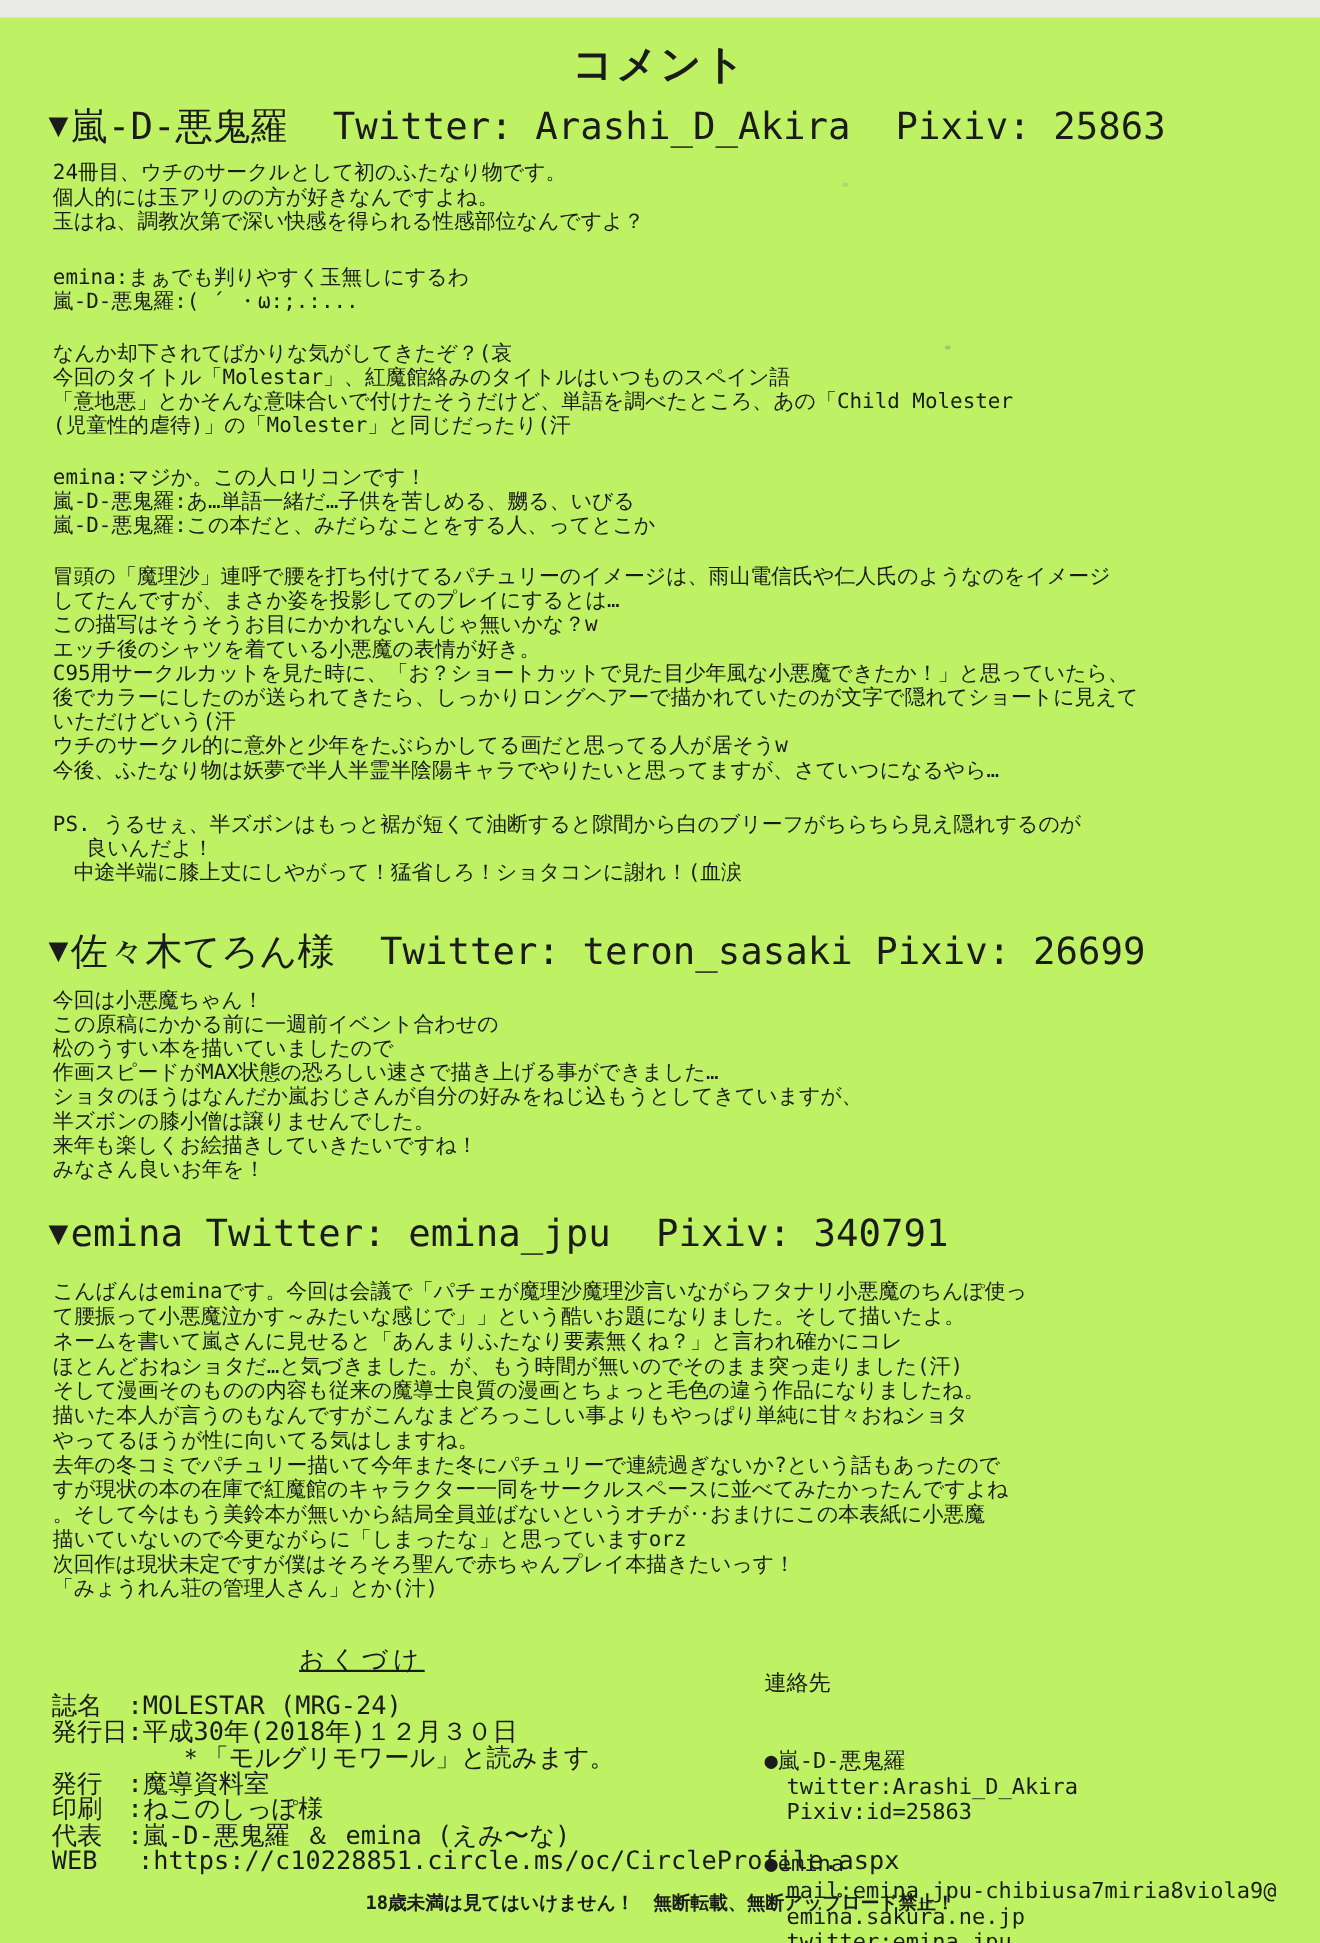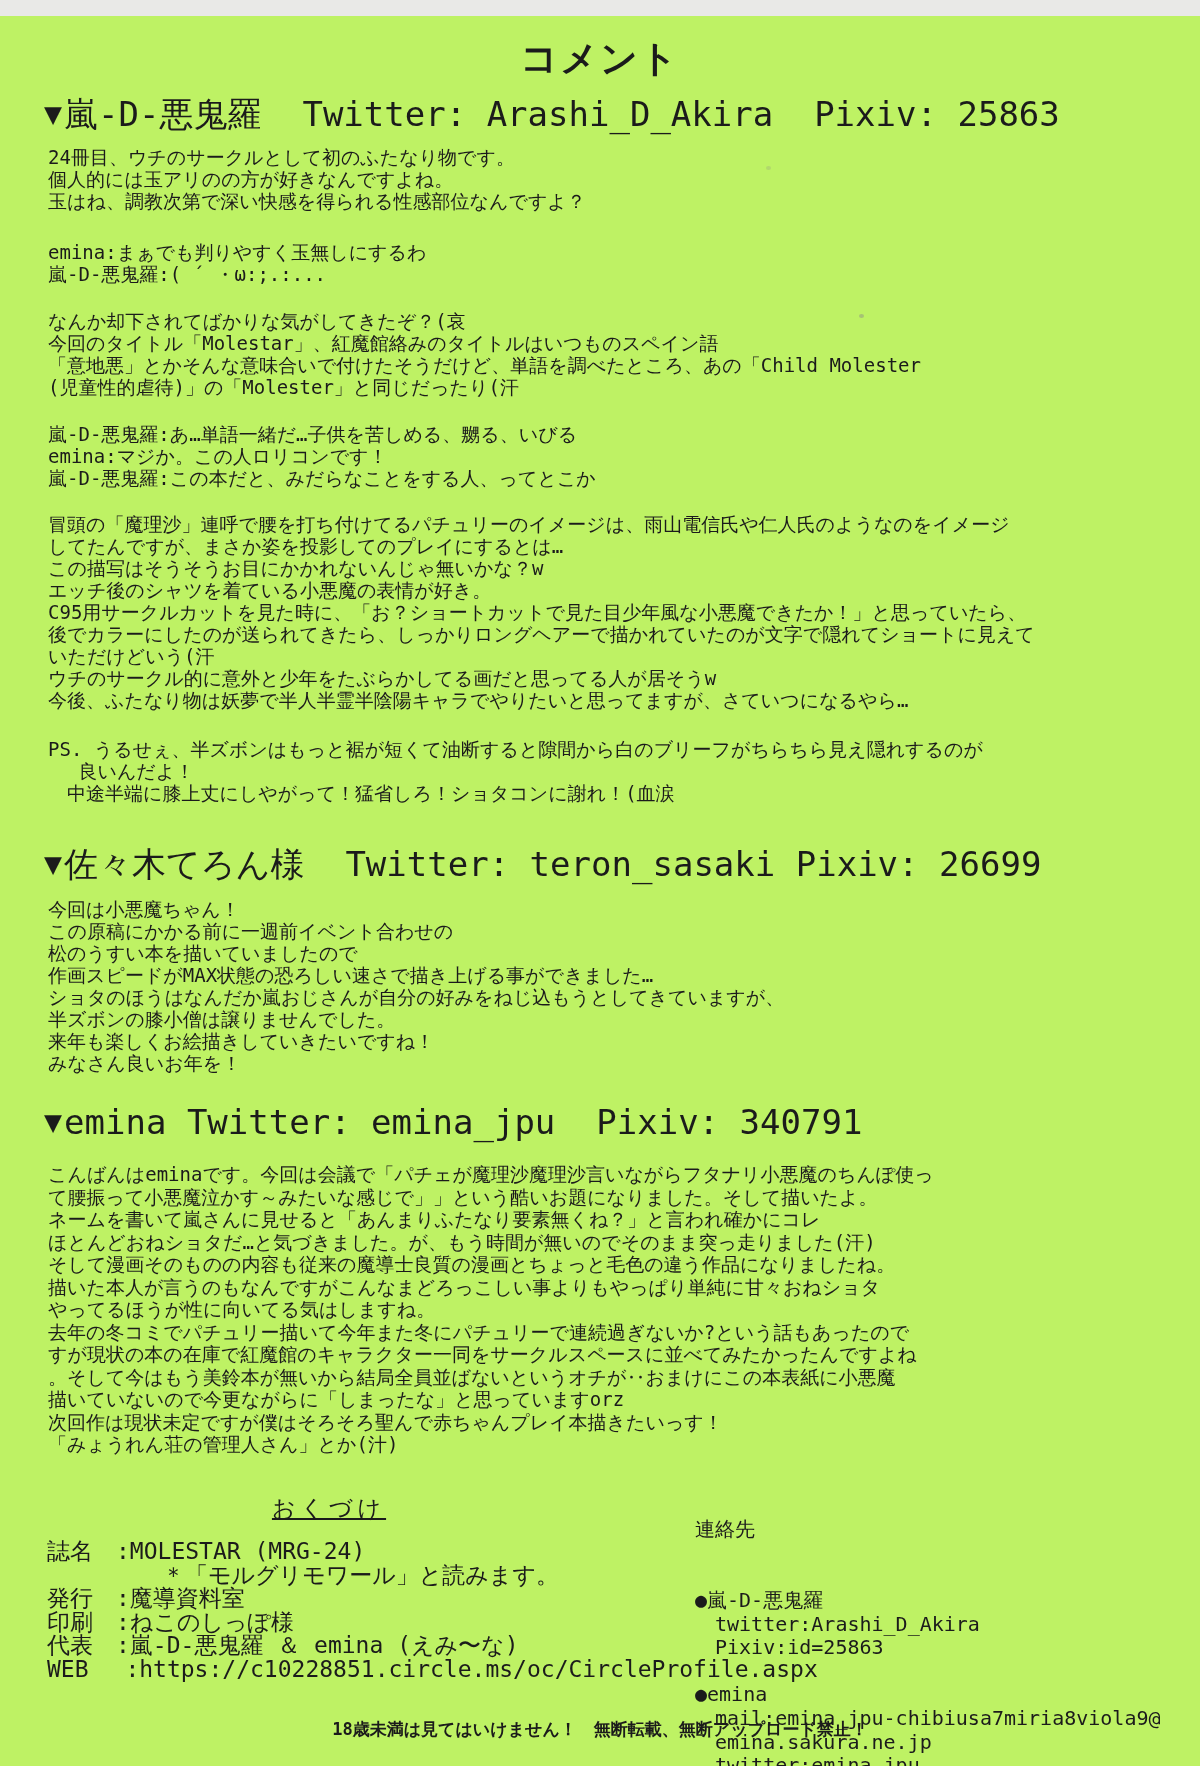--- a/index.html
+++ b/index.html
@@ -55,37 +55,37 @@
 
 <div class="page">
 
   <h1 class="title">コメント</h1>
 
   <section>
     <h2 class="sec-header" style="top:76px"><span class="marker">▼</span><span>嵐-D-悪鬼羅  Twitter: Arashi_D_Akira  Pixiv: 25863</span></h2>
     <div class="block" style="top:130px"><div>24冊目、ウチのサークルとして初のふたなり物です。</div><div>個人的には玉アリのの方が好きなんですよね。</div><div>玉はね、調教次第で深い快感を得られる性感部位なんですよ？</div></div>
     <div class="block" style="top:225px"><div>emina:まぁでも判りやすく玉無しにするわ</div><div>嵐-D-悪鬼羅:( ´ ・ω:;.:...</div></div>
     <div class="block" style="top:294px"><div>なんか却下されてばかりな気がしてきたぞ？(哀</div><div>今回のタイトル「Molestar」、紅魔館絡みのタイトルはいつものスペイン語</div><div>「意地悪」とかそんな意味合いで付けたそうだけど、単語を調べたところ、あの「Child Molester</div><div>(児童性的虐待)」の「Molester」と同じだったり(汗</div></div>
-    <div class="block" style="top:407px"><div>嵐-D-悪鬼羅:あ…単語一緒だ…子供を苦しめる、嬲る、いびる</div><div>emina:マジか。この人ロリコンです！</div><div>嵐-D-悪鬼羅:この本だと、みだらなことをする人、ってとこか</div></div>
+    <div class="block" style="top:407px"><div>emina:マジか。この人ロリコンです！</div><div>嵐-D-悪鬼羅:あ…単語一緒だ…子供を苦しめる、嬲る、いびる</div><div>嵐-D-悪鬼羅:この本だと、みだらなことをする人、ってとこか</div></div>
     <div class="block" style="top:497px"><div>冒頭の「魔理沙」連呼で腰を打ち付けてるパチュリーのイメージは、雨山電信氏や仁人氏のようなのをイメージ</div><div>してたんですが、まさか姿を投影してのプレイにするとは…</div><div>この描写はそうそうお目にかかれないんじゃ無いかな？w</div><div>エッチ後のシャツを着ている小悪魔の表情が好き。</div><div>C95用サークルカットを見た時に、「お？ショートカットで見た目少年風な小悪魔できたか！」と思っていたら、</div><div>後でカラーにしたのが送られてきたら、しっかりロングヘアーで描かれていたのが文字で隠れてショートに見えて</div><div>いただけどいう(汗</div><div>ウチのサークル的に意外と少年をたぶらかしてる画だと思ってる人が居そうw</div><div>今後、ふたなり物は妖夢で半人半霊半陰陽キャラでやりたいと思ってますが、さていつになるやら…</div></div>
     <div class="block" style="top:722px"><div>PS. うるせぇ、半ズボンはもっと裾が短くて油断すると隙間から白のブリーフがちらちら見え隠れするのが</div><div>　 良いんだよ！</div><div>　中途半端に膝上丈にしやがって！猛省しろ！ショタコンに謝れ！(血涙</div></div>
   </section>
 
   <section>
     <h2 class="sec-header" style="top:826px"><span class="marker">▼</span><span>佐々木てろん様  Twitter: teron_sasaki Pixiv: 26699</span></h2>
     <div class="block" style="top:882px"><div>今回は小悪魔ちゃん！</div><div>この原稿にかかる前に一週前イベント合わせの</div><div>松のうすい本を描いていましたので</div><div>作画スピードがMAX状態の恐ろしい速さで描き上げる事ができました…</div><div>ショタのほうはなんだか嵐おじさんが自分の好みをねじ込もうとしてきていますが、</div><div>半ズボンの膝小僧は譲りませんでした。</div><div>来年も楽しくお絵描きしていきたいですね！</div><div>みなさん良いお年を！</div></div>
   </section>
 
   <section>
     <h2 class="sec-header" style="top:1086px"><span class="marker">▼</span><span>emina Twitter: emina_jpu  Pixiv: 340791</span></h2>
     <div class="block lh225" style="top:1147px"><div>こんばんはeminaです。今回は会議で「パチェが魔理沙魔理沙言いながらフタナリ小悪魔のちんぽ使っ</div><div>て腰振って小悪魔泣かす～みたいな感じで」」という酷いお題になりました。そして描いたよ。</div><div>ネームを書いて嵐さんに見せると「あんまりふたなり要素無くね？」と言われ確かにコレ</div><div>ほとんどおねショタだ…と気づきました。が、もう時間が無いのでそのまま突っ走りました(汗)</div><div>そして漫画そのものの内容も従来の魔導士良質の漫画とちょっと毛色の違う作品になりましたね。</div><div>描いた本人が言うのもなんですがこんなまどろっこしい事よりもやっぱり単純に甘々おねショタ</div><div>やってるほうが性に向いてる気はしますね。</div><div>去年の冬コミでパチュリー描いて今年また冬にパチュリーで連続過ぎないか?という話もあったので</div><div>すが現状の本の在庫で紅魔館のキャラクター一同をサークルスペースに並べてみたかったんですよね</div><div>。そして今はもう美鈴本が無いから結局全員並ばないというオチが‥おまけにこの本表紙に小悪魔</div><div>描いていないので今更ながらに「しまったな」と思っていますorz</div><div>次回作は現状未定ですが僕はそろそろ聖んで赤ちゃんプレイ本描きたいっす！</div><div>「みょうれん荘の管理人さん」とか(汁)</div></div>
   </section>
 
   <h3 class="okuzuke-title">おくづけ</h3>
-  <div class="colophon"><div>誌名　:MOLESTAR (MRG-24)</div><div>　　　　　＊「モルグリモワール」と読みます。</div><div>発行　:魔導資料室</div><div>印刷　:ねこのしっぽ様</div><div>代表　:嵐-D-悪鬼羅 ＆ emina (えみ〜な)</div><div>WEB　 :https://c10228851.circle.ms/oc/CircleProfile.aspx</div></div>
+  <div class="colophon"><div>誌名　:MOLESTAR (MRG-24)</div><div>発行日:平成30年(2018年)１２月３０日</div><div>　　　　　＊「モルグリモワール」と読みます。</div><div>発行　:魔導資料室</div><div>印刷　:ねこのしっぽ様</div><div>代表　:嵐-D-悪鬼羅 ＆ emina (えみ〜な)</div><div>WEB　 :https://c10228851.circle.ms/oc/CircleProfile.aspx</div></div>
 
   <div class="contacts">
     <div>連絡先</div>
     <div><div>●嵐-D-悪鬼羅</div><div>　twitter:Arashi_D_Akira</div><div>　Pixiv:id=25863</div><div>&nbsp;</div><div>●emina</div><div>　mail:emina_jpu-chibiusa7miria8viola9@</div><div>　emina.sakura.ne.jp</div><div>　twitter:emina_jpu</div><div>　Pixiv:id=340791</div></div>
   </div>
 
   <div class="footer">18歳未満は見てはいけません！　無断転載、無断アップロード禁止！</div>
 
   <div class="speck" style="left:859px;top:298px"></div>
   <div class="speck" style="left:766px;top:150px;opacity:.25"></div>

